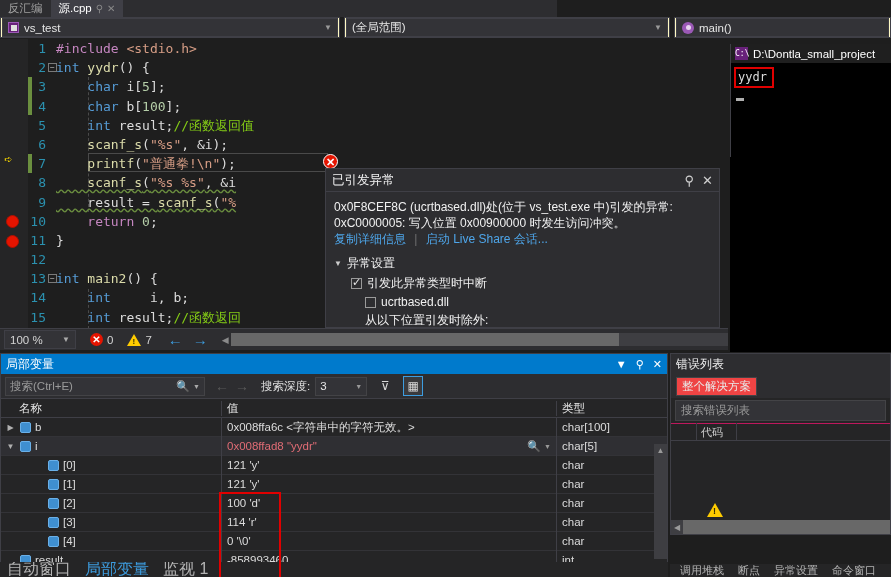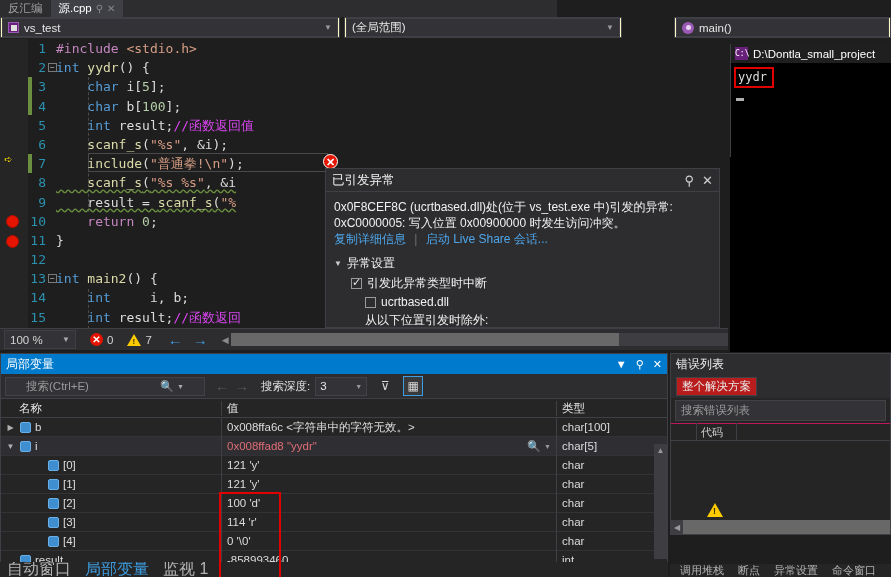--- a/index.html
+++ b/index.html
@@ -25,21 +25,21 @@
   .tab.active { background:#3f3f46; color:#ffffff; }
   .tab .pin, .tab .close { font-size:10px; color:#8a8a8a; }
   
   .navbar {
     position:absolute; top:17px; height:21px;
     background:#fef9c3; border:1px solid #3f3f46;
     display:flex; align-items:center;
     font-size:11.5px; color:#e6e6e6;
   }
   #nav-project { left:0; width:340px; }
-  #nav-scope   { left:344px; width:278px; }
+  #nav-scope   { left:344px; width:326px; }
   #nav-func    { left:674px; width:217px; }
   .navbar .inner {
     flex:1; display:flex; align-items:center; gap:5px;
     padding:0 5px; height:19px; background:#333337; margin:1px;
     border:1px solid #3f3f46; overflow:hidden; white-space:nowrap;
   }
   .navbar .caret { margin-left:auto; color:#999; font-size:8px; }
   .proj-icon {
     width:11px; height:11px; background:#68217a; position:relative;
     flex:0 0 auto; border:1px solid #9b59b6;
@@ -85,21 +85,21 @@
   .fold{
     position:absolute; left:48px; width:9px; height:9px; top:5px;
     border:1px solid #7a7a7a; color:#b0b0b0; font-size:8px;
     line-height:7px; text-align:center;
   }
   .indent-guide{
     position:absolute; left:88px; top:0; width:1px; height:100%;
     border-left:1px dashed #4a4a4a;
   }
   .kw{ color:#569cd6; } .str{ color:#d69d85; }
-  .cmt{ color:#d946ef; } .num{ color:#b5cea8; } .fn{ color:#dcdcaa; }
+  .cmt{ color:#84cc16; } .num{ color:#b5cea8; } .fn{ color:#dcdcaa; }
   .pln{ color:#dcdcdc; } .ppk{ color:#c586c0; }
   .squiggle{ text-decoration: underline wavy #6b8f3f; text-decoration-skip-ink:none;}
   .bp{
     position:absolute; left:6px; width:13px; height:13px; border-radius:50%;
     background:#e51400; border:1px solid #b01000;
   }
   .exec-arrow{
     position:absolute; left:4px; width:16px; height:15px;
     color:#f0d000; font-size:14px; line-height:15px;
   }
@@ -209,21 +209,21 @@
     padding:0 5px; color:#ffffff; font-size:12px;
   }
   .locals-head .spacer{ flex:1; }
   .lh-btn{ color:#ffffff; font-size:11px; margin-left:9px; }
   .locals-tools{
     height:25px; background:#2d2d30; display:flex; align-items:center;
     padding:0 4px; gap:0; font-size:11.5px; border-bottom:1px solid #3f3f46;
   }
   .searchbox{
     width:200px; height:19px; background:#333337; border:1px solid #434346;
-    display:flex; align-items:center; padding:0 20px;
+    display:flex; align-items:center; padding:0 4px;
     color:#9a9a9a; font-size:11.5px;
   }
   .searchbox .mag{ margin-left:auto; color:#d8d8d8; font-size:11px; }
   .searchbox .caret{ color:#aaa; font-size:7px; margin-left:3px; }
   .tl-arrow{ color:#5a5a5a; font-size:14px; margin-left:10px; }
   .depth-lbl{ margin-left:12px; color:#e0e0e0; }
   .depth-box{
     width:52px;height:19px;background:#333337;border:1px solid #434346;
     display:flex;align-items:center;padding:0 4px;margin-left:5px;
     color:#e8e8e8;font-size:11.5px;
@@ -284,21 +284,21 @@
   }
   .el-head{
     height:20px; background:#2d2d30; display:flex; align-items:center;
     padding:0 5px; font-size:12px; color:#f1f1f1;
   }
   .el-tools{
     height:24px; display:flex; align-items:center; padding:0 5px;
     background:#2d2d30;
   }
   .el-combo{
-    height:19px; min-width:78px; background:#b91c1c; border:1px solid #434346;
+    height:19px; min-width:78px; background:#ef4444; border:1px solid #434346;
     display:flex; align-items:center; padding:0 5px; font-size:11.5px;
     color:#e8e8e8; white-space:nowrap;
   }
   .el-search{
     height:21px; margin:2px 4px; background:#333337; border:1px solid #434346;
     display:flex; align-items:center; padding:0 5px;
     font-size:11.5px; color:#9a9a9a; white-space:nowrap;
   }
   .el-colhead{
     height:18px; display:flex; align-items:center;
@@ -394,21 +394,21 @@
 
   <div class="err-badge" style="left:323px; top:115px;">✕</div>
 
   <div id="code-lines">
       <div class="coderow"><span class="ln">1</span><span class="codetext"><span class="ppk">#include </span><span class="str">&lt;stdio.h&gt;</span></span></div>
       <div class="coderow"><span class="ln">2</span><span class="fold">−</span><span class="codetext"><span class="kw">int </span><span class="fn">yydr</span><span class="pln">() {</span></span></div>
       <div class="coderow"><span class="ln">3</span><span class="codetext"><span class="kw">    char </span><span class="pln">i[</span><span class="num">5</span><span class="pln">];</span></span></div>
       <div class="coderow"><span class="ln">4</span><span class="codetext"><span class="kw">    char </span><span class="pln">b[</span><span class="num">100</span><span class="pln">];</span></span></div>
       <div class="coderow"><span class="ln">5</span><span class="codetext"><span class="kw">    int </span><span class="pln">result;</span><span class="cmt">//函数返回值</span></span></div>
       <div class="coderow"><span class="ln">6</span><span class="codetext"><span class="fn">    scanf_s</span><span class="pln">(</span><span class="str">"%s"</span><span class="pln">, &amp;i);</span></span></div>
-      <div class="coderow"><span class="ln">7</span><span class="codetext"><span class="fn">    include</span><span class="pln">(</span><span class="str">"普通拳!\n"</span><span class="pln">);</span></span></div>
+      <div class="coderow"><span class="ln">7</span><span class="codetext"><span class="fn">    printf</span><span class="pln">(</span><span class="str">"普通拳!\n"</span><span class="pln">);</span></span></div>
       <div class="coderow"><span class="ln">8</span><span class="codetext"><span class="fn squiggle">    scanf_s</span><span class="pln squiggle">(</span><span class="str squiggle">"%s %s"</span><span class="pln squiggle">, &amp;i</span></span></div>
       <div class="coderow"><span class="ln">9</span><span class="codetext"><span class="pln squiggle">    result = </span><span class="fn squiggle">scanf_s</span><span class="pln squiggle">(</span><span class="str squiggle">"%</span></span></div>
       <div class="coderow"><span class="ln">10</span><span class="codetext"><span class="ppk">    return </span><span class="num">0</span><span class="pln">;</span></span></div>
       <div class="coderow"><span class="ln">11</span><span class="codetext"><span class="pln">}</span></span></div>
       <div class="coderow"><span class="ln">12</span><span class="codetext"></span></div>
       <div class="coderow"><span class="ln">13</span><span class="fold">−</span><span class="codetext"><span class="kw">int </span><span class="fn">main2</span><span class="pln">() {</span></span></div>
       <div class="coderow"><span class="ln">14</span><span class="codetext"><span class="kw">    int </span><span class="pln">    i, b;</span></span></div>
       <div class="coderow"><span class="ln">15</span><span class="codetext"><span class="kw">    int </span><span class="pln">result;</span><span class="cmt">//函数返回</span></span></div>
     </div>
 </div>

